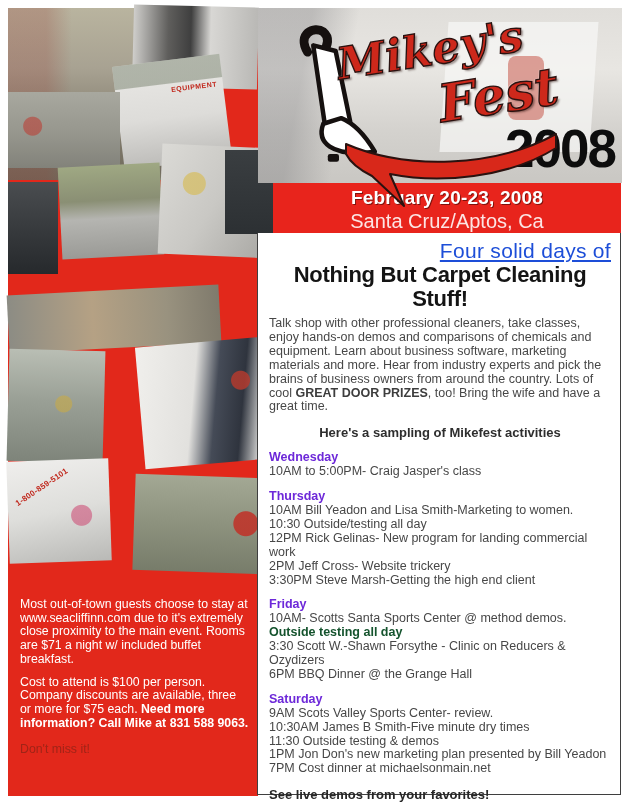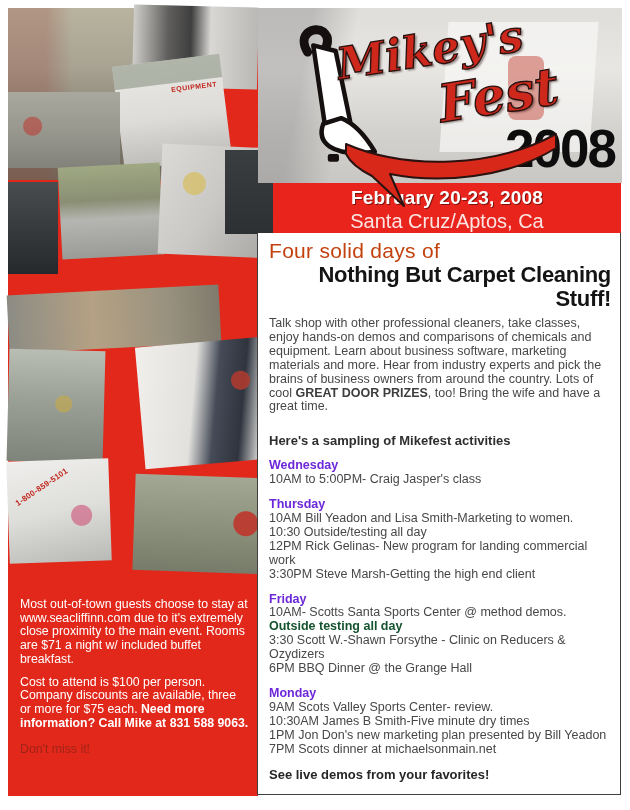--- a/index.html
+++ b/index.html
@@ -83,25 +83,25 @@
     font-size:53px;font-weight:700;color:#0d0d0d;letter-spacing:-2px;}
   
   .band{position:absolute;left:273px;top:183px;width:348px;height:50px;background:#e8241c;z-index:4;
     text-align:center;color:#fff;}
   .band-l1{font-size:19px;font-weight:700;margin-top:4px;text-shadow:1px 1px 0 #7e120c;letter-spacing:.2px;}
   .band-l2{font-size:20px;color:rgba(255,255,255,.88);margin-top:1px;}
   
   .content-box{position:absolute;left:257px;top:233px;width:364px;height:562px;z-index:3;
     background:#fff;border:1px solid #3f3f3f;border-top:none;box-sizing:border-box;
     padding:6px 9px 0 11px;color:#474747;font-size:12.5px;line-height:13.9px;}
-  .h1{font-size:21px;line-height:23px;font-weight:400;color:#c2410c;text-align:left;letter-spacing:.3px;}
-  .h2{font-size:22px;line-height:24px;font-weight:700;color:#141414;text-align:right;letter-spacing:-.3px;margin-top:1px;}
+  .h1{font-size:21px;line-height:23px;font-weight:400;color:#1d4ed8;text-align:right;letter-spacing:.3px;text-decoration:underline;}
+  .h2{font-size:22px;line-height:24px;font-weight:700;color:#141414;text-align:center;letter-spacing:-.3px;margin-top:1px;}
   .intro{margin-top:6px;}
   .intro b,.day b{font-weight:700;color:#3d3d3d;}
-  .sampling{margin-top:20px;text-align:left;font-weight:700;font-size:13px;color:#2e2e2e;}
+  .sampling{margin-top:12px;text-align:center;font-weight:700;font-size:13px;color:#2e2e2e;}
   .day{margin-top:11px;}
   .day-title{font-weight:700;color:#6d28d9;}
   .bold-line{font-weight:700;color:#14532d;}
   .demos-head{margin-top:12px;font-weight:700;font-size:13px;color:#262626;}
 </style>
 </head>
 <body>
 
 <div class="red-col"></div>
 <div class="ph ph-crowd"></div>
@@ -162,34 +162,36 @@
   <div class="day">
     <div class="day-title">Wednesday</div>
     <div>10AM to 5:00PM- Craig Jasper's class</div>
   </div>
 
   <div class="day">
     <div class="day-title">Thursday</div>
     <div>10AM Bill Yeadon and Lisa Smith-Marketing to women.</div>
     <div>10:30 Outside/testing all day</div>
     <div>12PM Rick Gelinas- New program for landing commercial work</div>
+    <div>2PM Jeff Cross- Website trickery</div>
     <div>3:30PM Steve Marsh-Getting the high end client</div>
   </div>
 
   <div class="day">
     <div class="day-title">Friday</div>
     <div>10AM- Scotts Santa Sports Center @ method demos.</div>
     <div class="bold-line">Outside testing all day</div>
     <div>3:30 Scott W.-Shawn Forsythe - Clinic on Reducers &amp; Ozydizers</div>
     <div>6PM BBQ Dinner @ the Grange Hall</div>
   </div>
 
   <div class="day">
-    <div class="day-title">Monday</div>
+    <div class="day-title">Saturday</div>
     <div>9AM Scots Valley Sports Center- review.</div>
     <div>10:30AM James B Smith-Five minute dry times</div>
+    <div>11:30 Outside testing &amp; demos</div>
     <div>1PM Jon Don's new marketing plan presented by Bill Yeadon</div>
-    <div>7PM Scots dinner at michaelsonmain.net</div>
+    <div>7PM Cost dinner at michaelsonmain.net</div>
   </div>
 
   <div class="demos-head">See live demos from your favorites!</div>
 
 </div>
 
 </body></html>

